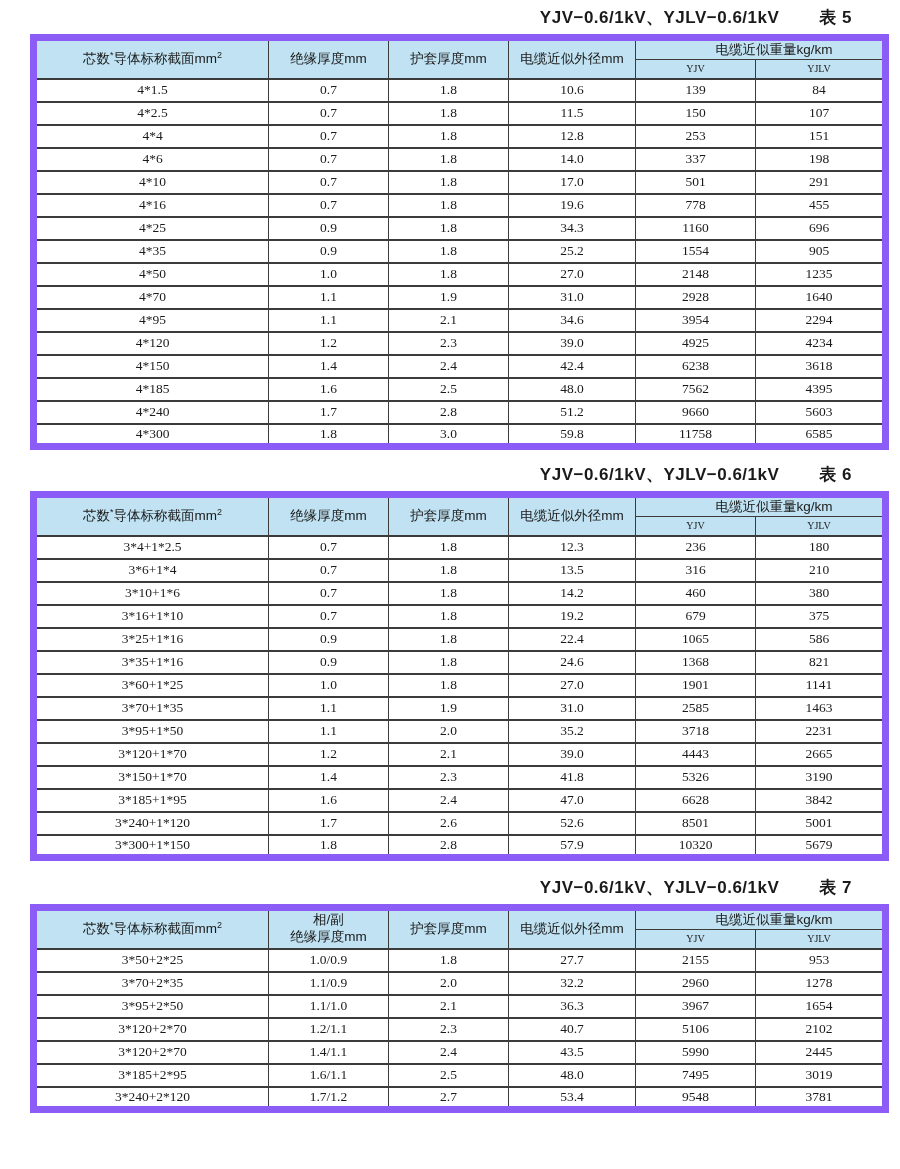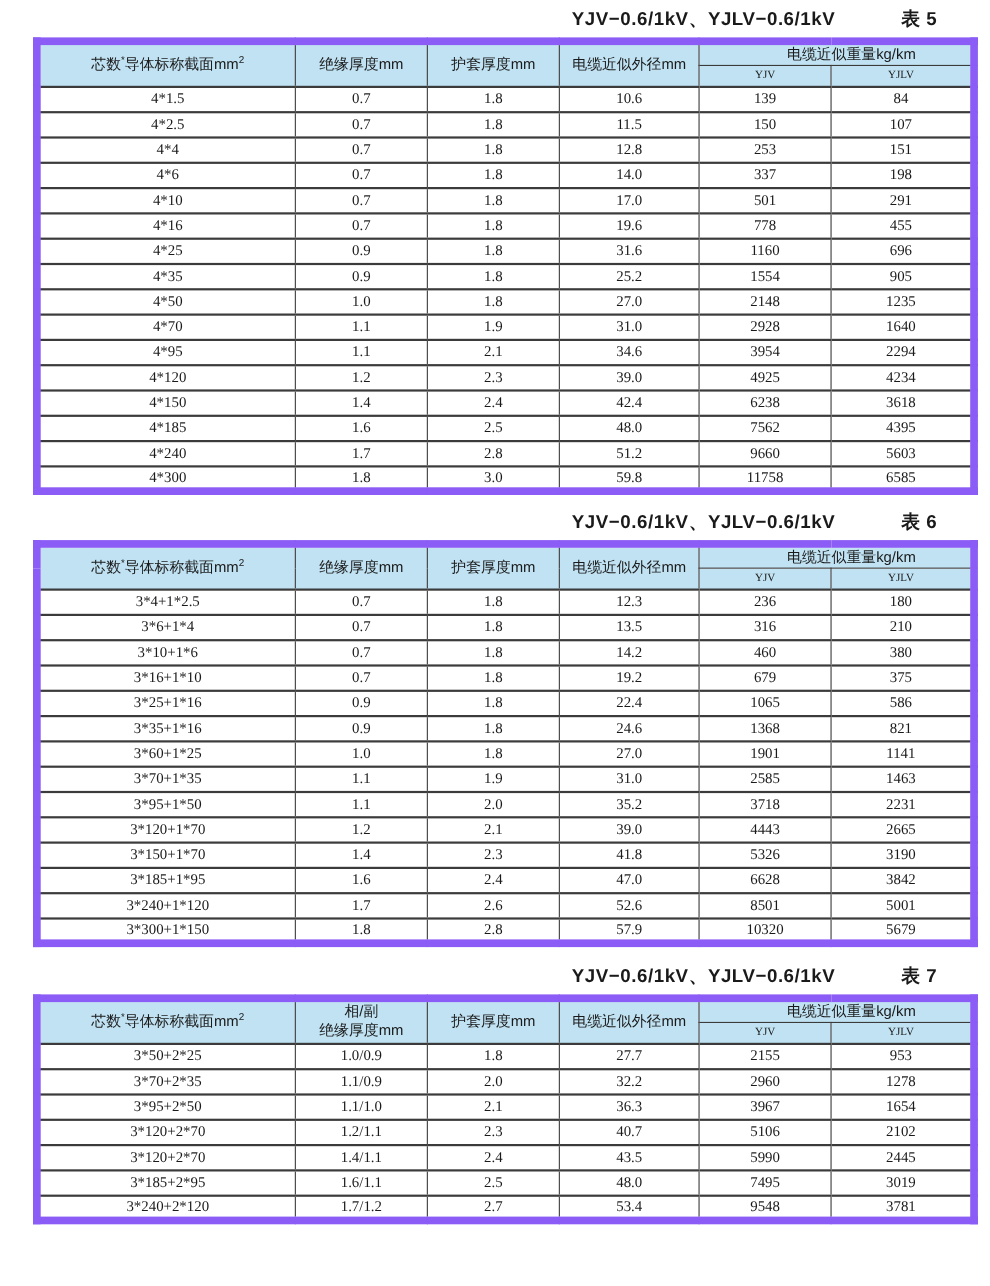--- a/index.html
+++ b/index.html
@@ -12,21 +12,21 @@
     color: #1a1a1a;
   }
   .page {
     padding: 6px 18px 0 30px;
     width: 900px;
   }
   .title-row {
     display: flex;
     justify-content: flex-end;
     align-items: baseline;
-    gap: 60px;
+    gap: 40px;
     padding-right: 30px;
     font-weight: 700;
     font-size: 17px;
     letter-spacing: 0.5px;
     margin: 0 0 7px 0;
     height: 21px;
   }
   .section-gap1 { margin-top: 0; }
   .section-gap2 .title-row { margin-top: 13px; }
   .section-gap3 .title-row { margin-top: 15px; }
@@ -151,21 +151,21 @@
             <td>0.7</td>
             <td>1.8</td>
             <td>19.6</td>
             <td>778</td>
             <td>455</td>
           </tr>
           <tr>
             <td>4*25</td>
             <td>0.9</td>
             <td>1.8</td>
-            <td>31.6</td>
+            <td>34.3</td>
             <td>1160</td>
             <td>696</td>
           </tr>
           <tr>
             <td>4*35</td>
             <td>0.9</td>
             <td>1.8</td>
             <td>25.2</td>
             <td>1554</td>
             <td>905</td>

